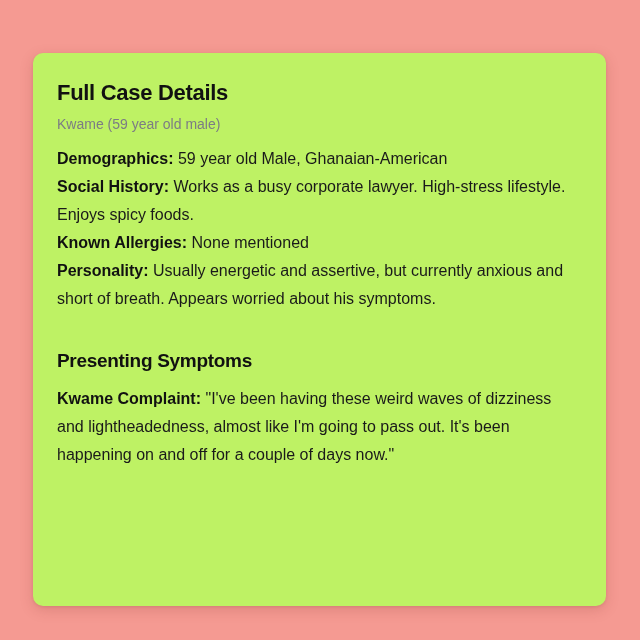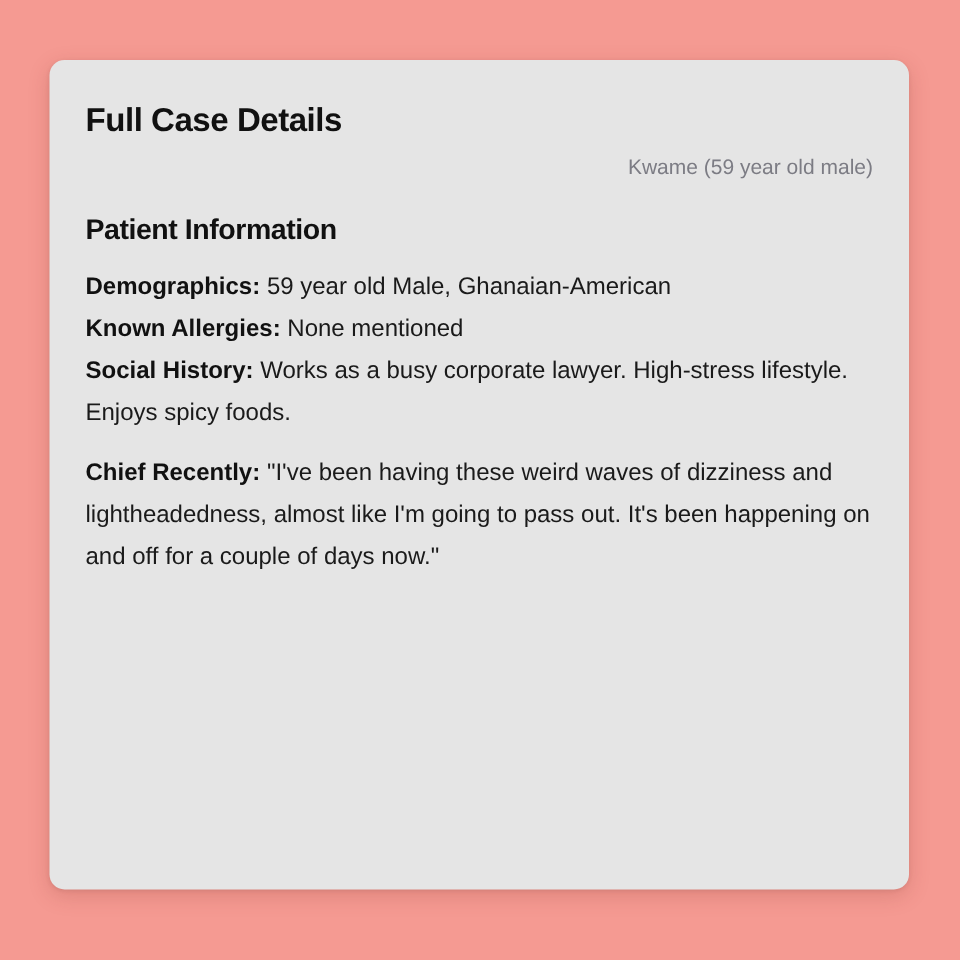--- a/index.html
+++ b/index.html
@@ -7,24 +7,24 @@
       padding: 0;
       width: 640px;
       height: 640px;
       overflow: hidden;
       background: #f59a92;
       font-family: "Liberation Sans", "DejaVu Sans", sans-serif;
     }
     .card {
       position: absolute;
       left: 33px;
-      top: 40px;
+      top: 53px;
       width: 573px;
       height: 553px;
-      background: #e5e5e5;
+      background: #bef264;
       border-radius: 10px;
       box-shadow: 0 4px 14px rgba(120, 40, 30, 0.18), 0 1px 3px rgba(0,0,0,0.08);
       overflow: hidden;
     }
     .inner {
       position: absolute;
       left: 24px;
       top: 26px;
       right: 24px;
     }
@@ -34,21 +34,20 @@
       color: #111111;
       letter-spacing: -0.3px;
       margin: 0;
       line-height: 28px;
     }
     .subtitle {
       font-size: 14px;
       color: #7c7c84;
       margin-top: 8px;
       line-height: 18px;
-      text-align: right;
     }
     .section-title {
       font-size: 19px;
       font-weight: bold;
       color: #111111;
       letter-spacing: -0.3px;
       line-height: 24px;
       margin: 0;
     }
     .sec1 { margin-top: 22px; }
@@ -67,36 +66,40 @@
     }
   </style>
 </head>
 <body>
 
 <div class="card">
   <div class="inner">
     <h1 class="title">Full Case Details</h1>
     <div class="subtitle">Kwame (59 year old male)</div>
 
-    <h2 class="section-title sec1">Patient Information</h2>
     <div class="fields">
       <div class="field">
         <span class="label">Demographics:</span>
         <span>59 year old Male, Ghanaian-American</span>
       </div>
       <div class="field">
+        <span class="label">Social History:</span>
+        <span>Works as a busy corporate lawyer. High-stress lifestyle. Enjoys spicy foods.</span>
+      </div>
+      <div class="field">
         <span class="label">Known Allergies:</span>
         <span>None mentioned</span>
       </div>
       <div class="field">
-        <span class="label">Social History:</span>
-        <span>Works as a busy corporate lawyer. High-stress lifestyle. Enjoys spicy foods.</span>
+        <span class="label">Personality:</span>
+        <span>Usually energetic and assertive, but currently anxious and short of breath. Appears worried about his symptoms.</span>
       </div>
     </div>
 
+    <h2 class="section-title sec2">Presenting Symptoms</h2>
     <div class="fields">
       <div class="field">
-        <span class="label">Chief Recently:</span>
+        <span class="label">Kwame Complaint:</span>
         <span>"I've been having these weird waves of dizziness and lightheadedness, almost like I'm going to pass out. It's been happening on and off for a couple of days now."</span>
       </div>
     </div>
   </div>
 </div>
 
 </body></html>

